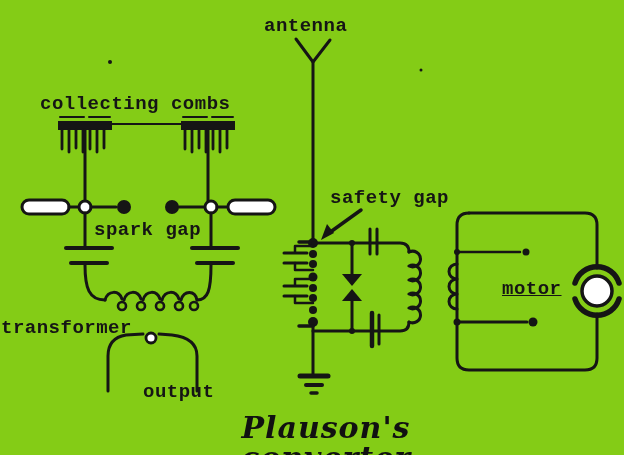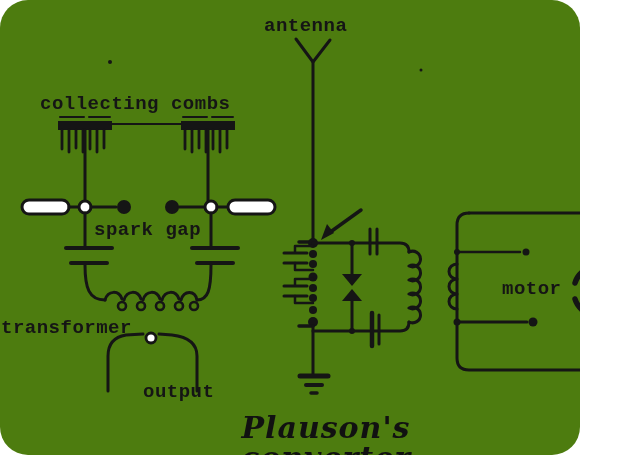--- a/index.html
+++ b/index.html
@@ -1,19 +1,18 @@
 <!DOCTYPE html>
 <html><head>
 <meta charset="utf-8">
 <style>
   html,body{margin:0;padding:0;background:#ffffff;}
   .stage{
-    position:relative;width:580px;height:455px;background:#4d7c0f;overflow:hidden;
+    position:relative;width:624px;height:455px;background:#84cc16;overflow:hidden;
     font-family:"Liberation Mono","DejaVu Sans Mono",monospace;
-    border-radius:28px;
   }
   .stage svg{position:absolute;left:0;top:0;}
   .lbl{
     position:absolute;color:#151515;font-weight:bold;font-size:19px;line-height:1;
     letter-spacing:0.5px;white-space:nowrap;
     font-family:"Liberation Mono","DejaVu Sans Mono",monospace;
   }
   .patent{letter-spacing:1px;}
   .caption{
     position:absolute;left:158px;top:413px;width:336px;text-align:center;
@@ -166,17 +165,18 @@
         <circle cx="597" cy="291" r="15" stroke-width="3.5" fill="#ffffff"></circle>
       </g>
     </g>
   </svg>
 
   <div class="lbl" style="left:264px;top:17px;">antenna</div>
   <div class="lbl" style="left:94px;top:221px;">spark gap</div>
   <div class="lbl" style="left:40px;top:95px;">collecting combs</div>
   <div class="lbl" style="left:1px;top:319px;text-align:center;">transformer</div>
   <div class="lbl" style="left:116px;top:383px;margin-left:27px;">output</div>
-  <div class="lbl" style="left:502px;top:280px;">motor</div>
+  <div class="lbl" style="left:330px;top:189px;">safety gap</div>
+  <div class="lbl" style="left:502px;top:280px;text-decoration:underline;">motor</div>
 
 
   <div class="caption">Plauson's converter</div>
 </div>
 
 </body></html>

